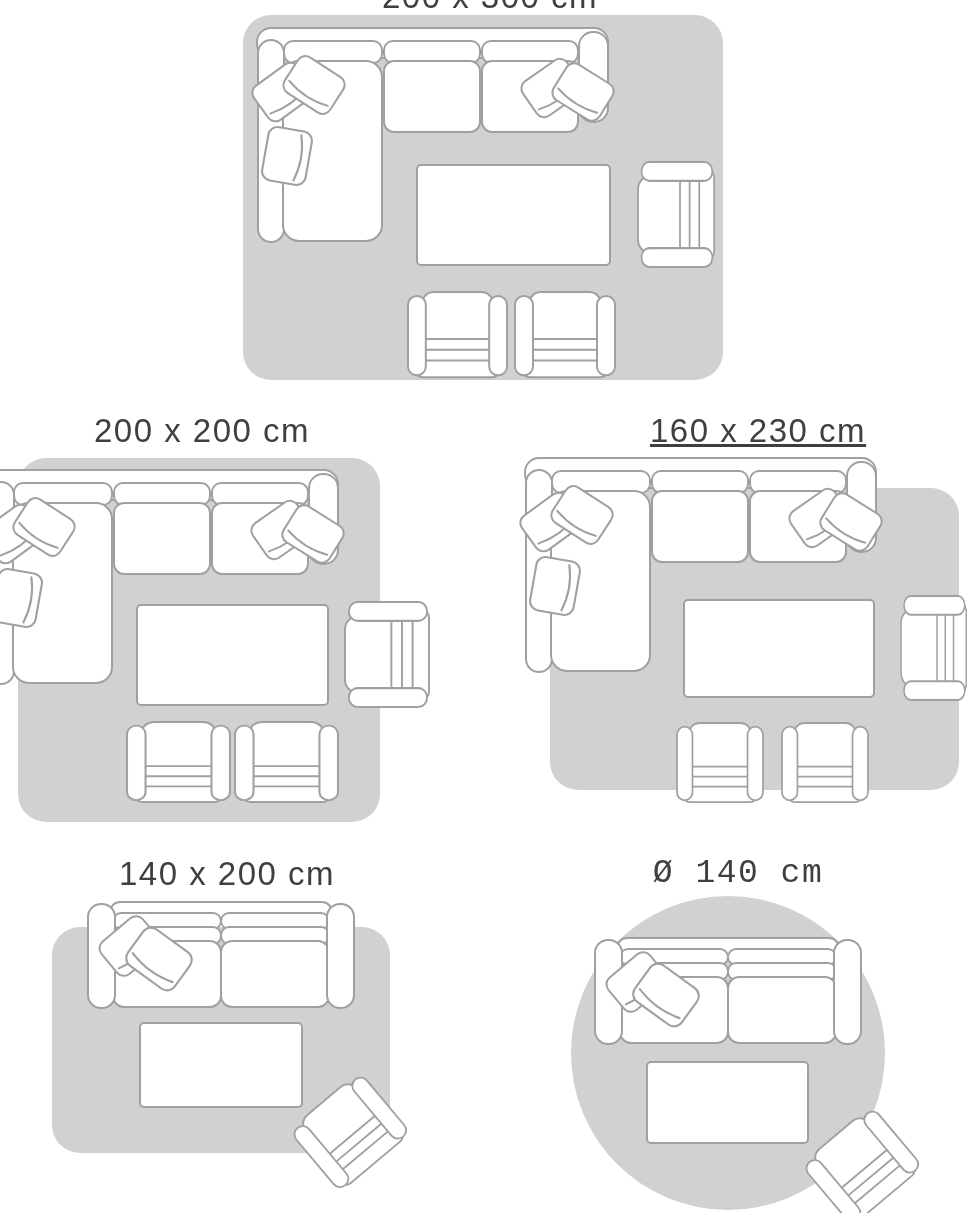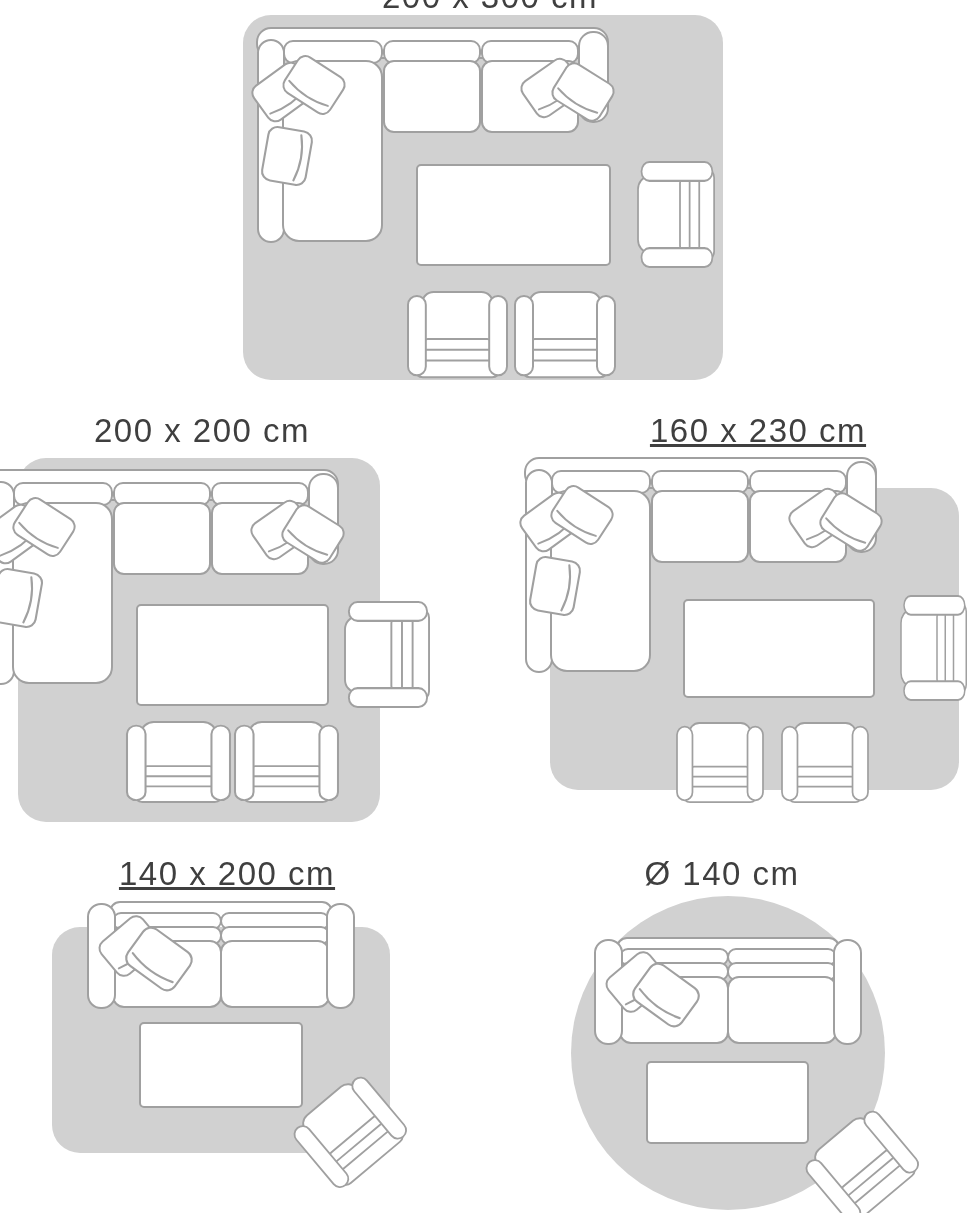--- a/index.html
+++ b/index.html
@@ -31,22 +31,22 @@
     stroke-linejoin: round;
     stroke-linecap: round;
   }
 </style>
 </head>
 <body>
 
 <div class="size-label" style="left:280px; top:-25px;">200 x 300 cm</div>
 <div class="size-label" style="left:-8px; top:409px;">200 x 200 cm</div>
 <div class="size-label" style="left:548px; top:409px;text-decoration:underline;">160 x 230 cm</div>
-<div class="size-label" style="left:17px; top:852px;text-decoration:underline;">140 x 200 cm</div>
-<div class="size-label" style="left:512px; top:852px;">Ø 140 cm</div>
+<div class="size-label" style="left:17px; top:852px;">140 x 200 cm</div>
+<div class="size-label" style="left:528px; top:852px;font-family:Liberation Mono, monospace;">Ø 140 cm</div>
 
 <svg id="canvas" width="970" height="1213" viewBox="0 0 970 1213" aria-hidden="true">
   <defs>
 
     <g id="def-pillow">
       <rect x="-27" y="-21" width="54" height="42" rx="9"></rect>
       <path d="M-23,10 Q0,17 23,10" fill="none"></path>
     </g>
 
     <g id="def-armchair">

